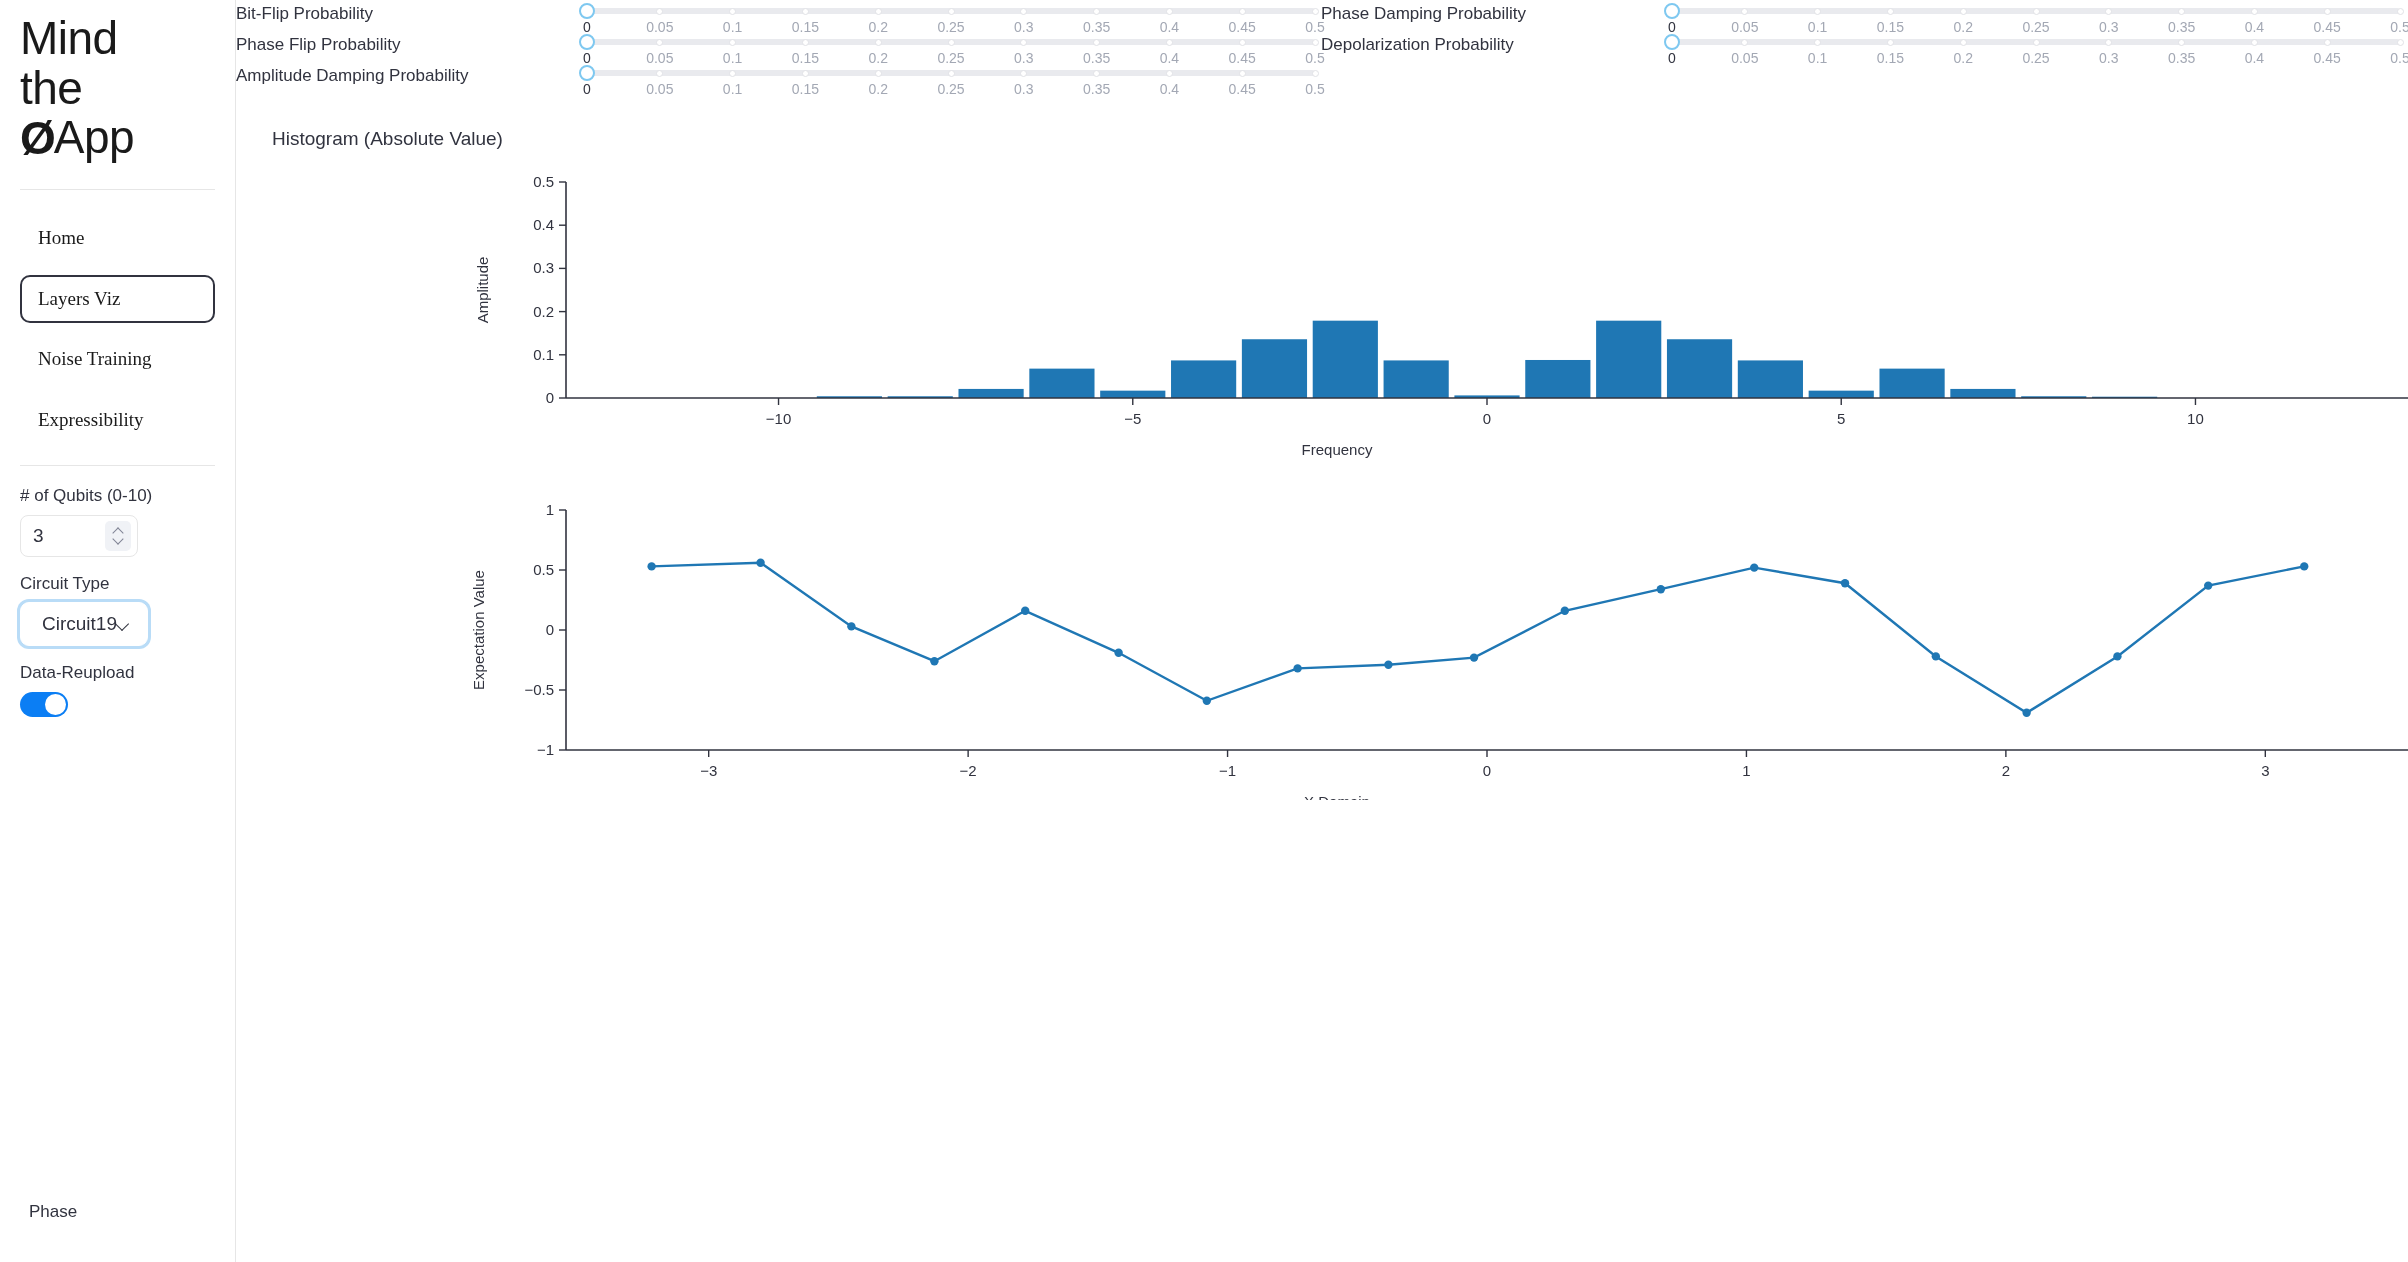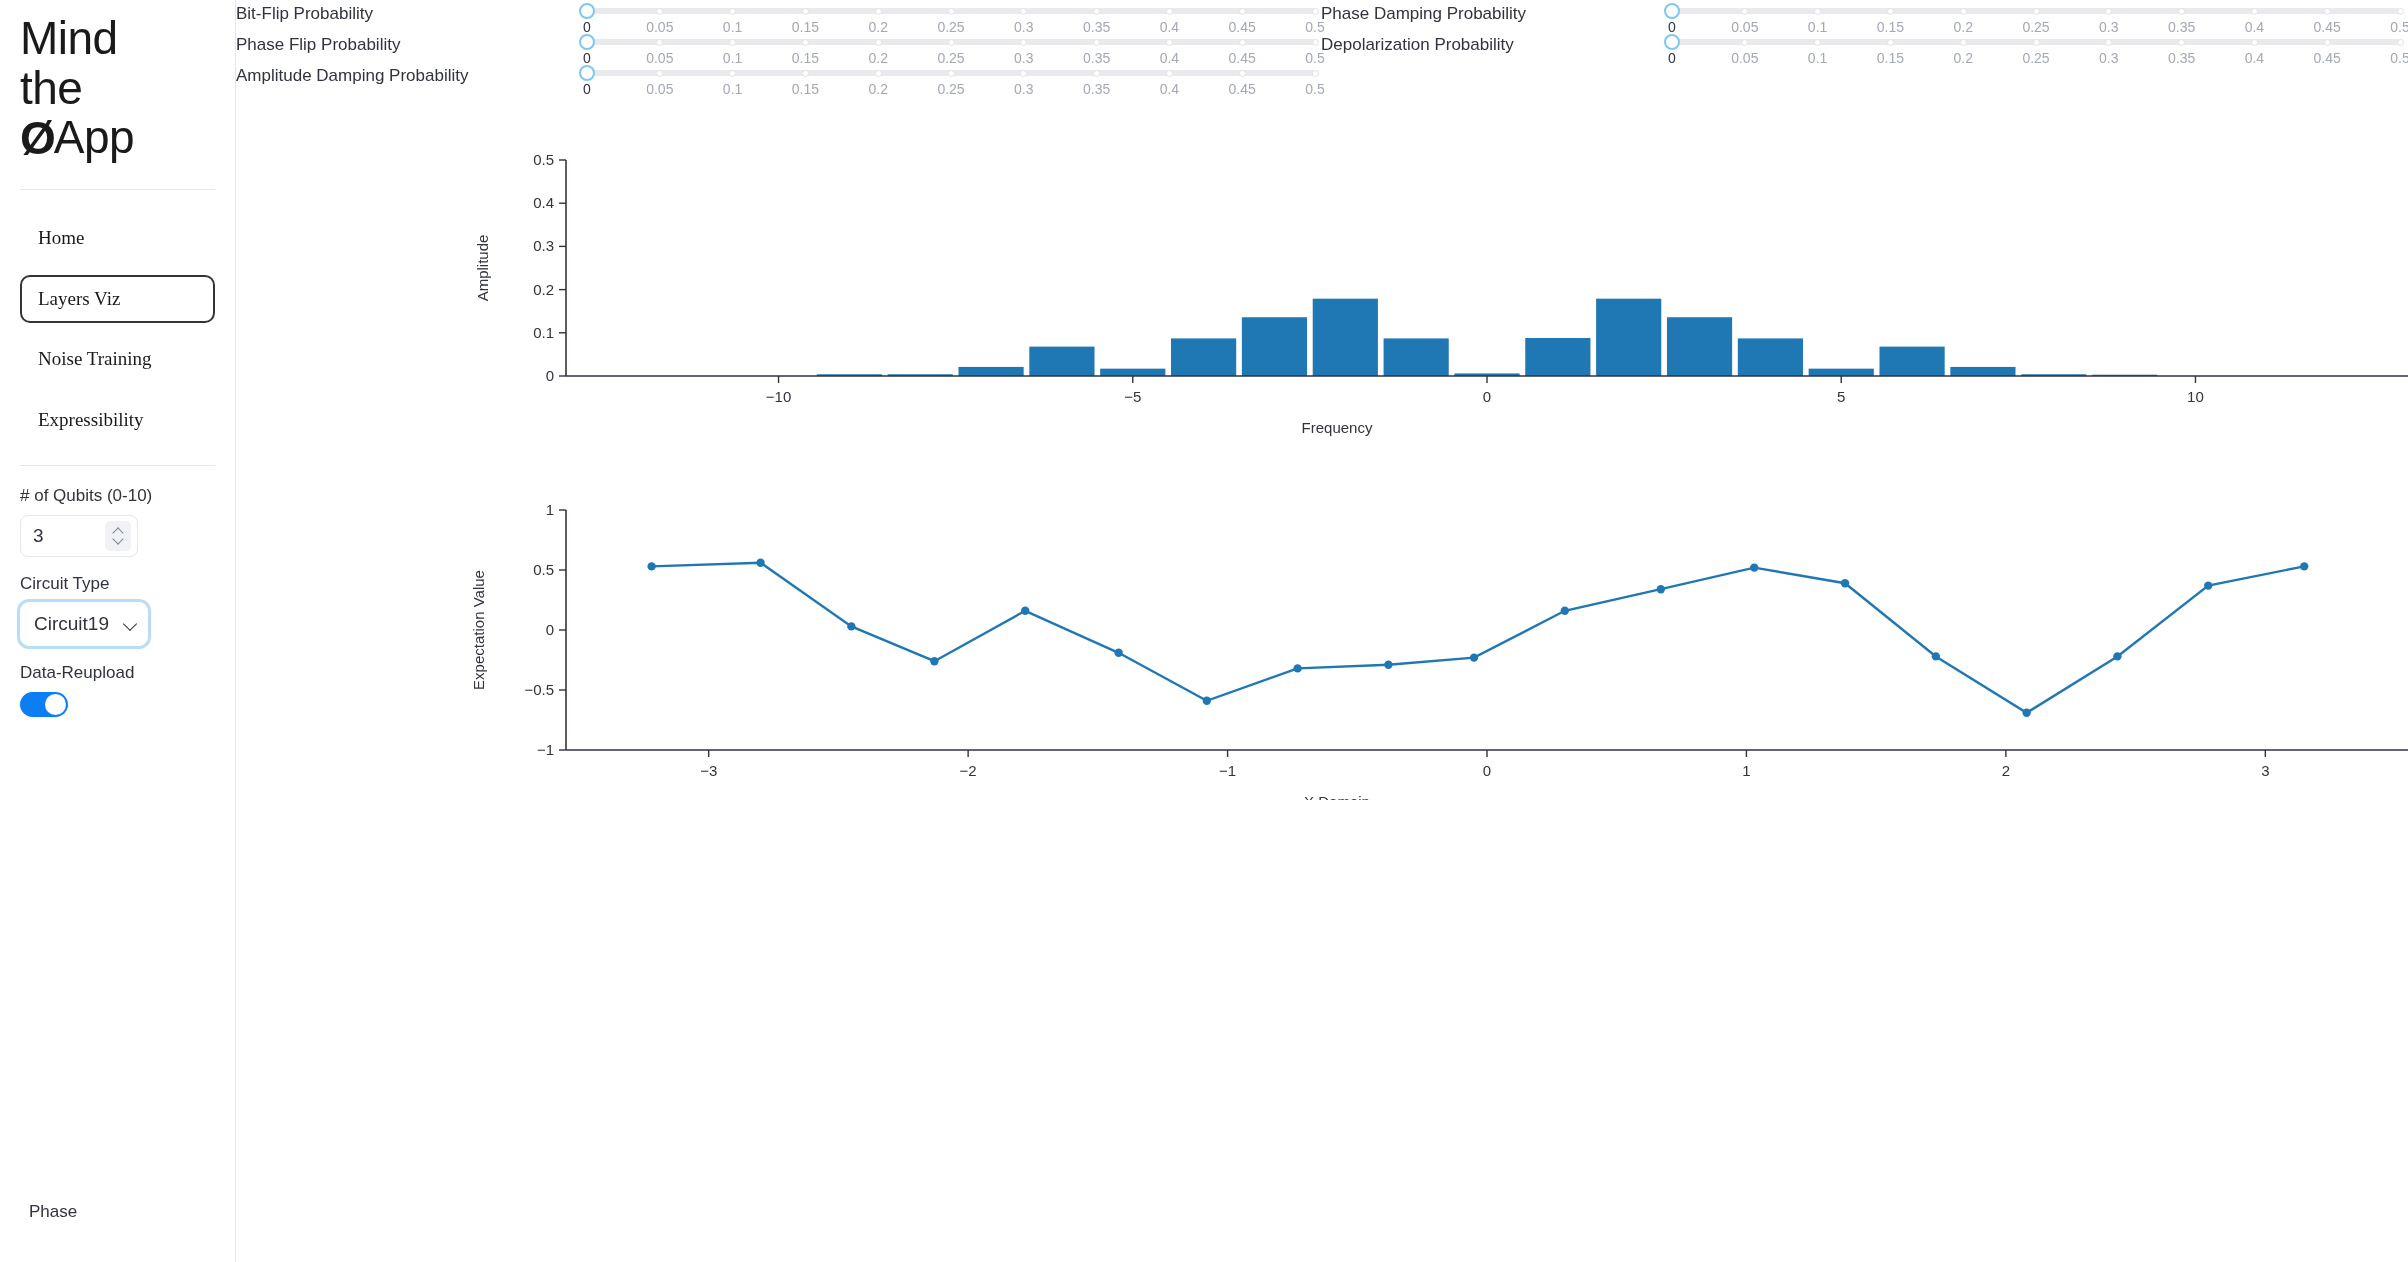--- a/index.html
+++ b/index.html
@@ -101,21 +101,21 @@
   .stepper .chev.dn::before { transform: rotate(225deg); top: -2px; }
 
   .select-box {
     position: relative;
     width: 128px; height: 44px;
     border: 1px solid #ffffff;
     border-radius: 9px;
     background: #ffffff;
     box-shadow: 0 0 0 3px #b9dcf7;
     display: flex; align-items: center;
-    justify-content: space-between;
+    justify-content: center;
     padding: 0 11px 0 13px;
     cursor: pointer;
   }
   .select-box .sv { font-size: 19px; color: #31333f; }
   .caret {
     width: 11px; height: 11px; position: relative;
   }
   .caret::before {
     content: ""; position: absolute; left: 0; top: 0;
     width: 9px; height: 9px;
@@ -431,20 +431,21 @@
                 <span style="left: calc(80% - 3.6px);">0.4</span>
                 <span style="left: calc(90% - 4.8px);">0.45</span>
                 <span style="left: calc(100% - 6px);">0.5</span>
               </div>
             </div>
           </div>
         </div>
     </div>
 
     <div class="chart-block" style="top:128px; left:0px;">
+      <div class="chart-title" style="margin-left:36px;">Histogram (Absolute Value)</div>
       <svg id="hist-svg" width="2172" height="320">
           <path d="M 330 32 L 330 248" class="axis-line"></path>
           <line x1="323" y1="248" x2="330" y2="248" class="tick-line"></line>
           <text x="318" y="253" text-anchor="end" class="tick-text">0</text>
           <line x1="323" y1="204.8" x2="330" y2="204.8" class="tick-line"></line>
           <text x="318" y="209.8" text-anchor="end" class="tick-text">0.1</text>
           <line x1="323" y1="161.6" x2="330" y2="161.6" class="tick-line"></line>
           <text x="318" y="166.6" text-anchor="end" class="tick-text">0.2</text>
           <line x1="323" y1="118.4" x2="330" y2="118.4" class="tick-line"></line>
           <text x="318" y="123.4" text-anchor="end" class="tick-text">0.3</text>

